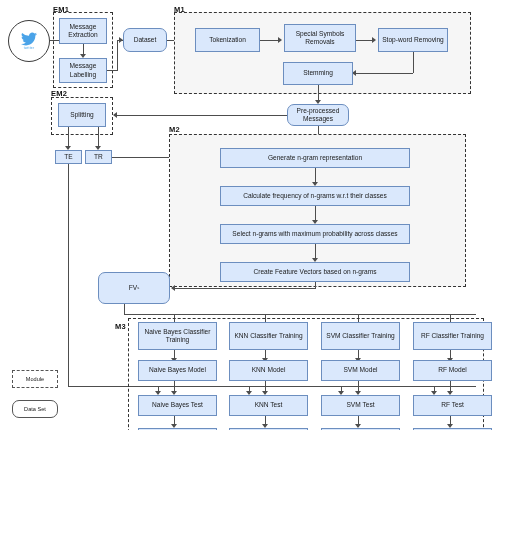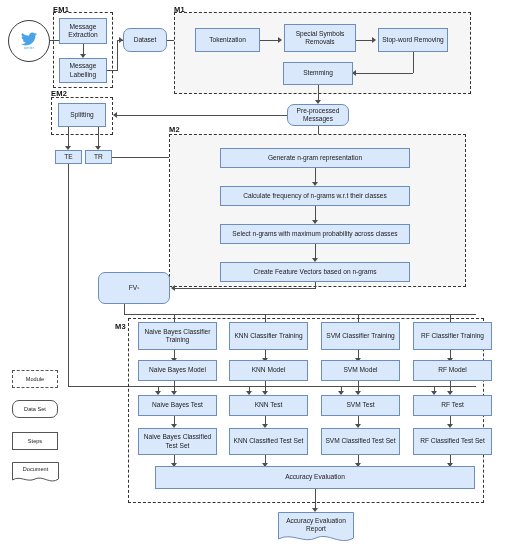--- a/index.html
+++ b/index.html
@@ -1,17 +1,17 @@
 <!DOCTYPE html>
 <html><head>
 <meta charset="utf-8">
 <style>
   html,body{margin:0;padding:0;background:#ffffff;}
   body{font-family:"Liberation Sans", sans-serif;}
-  #canvas{position:relative;width:511px;height:550px;background:#fff;overflow:hidden;}
+  #canvas{position:relative;width:511px;height:430px;background:#fff;overflow:hidden;}
 
   
   .abs{position:absolute;box-sizing:border-box;}
 
   .module{
     border:1.4px dashed #333;
     background:#f6f6f6;
   }
   .module-plain{background:transparent;}
 

